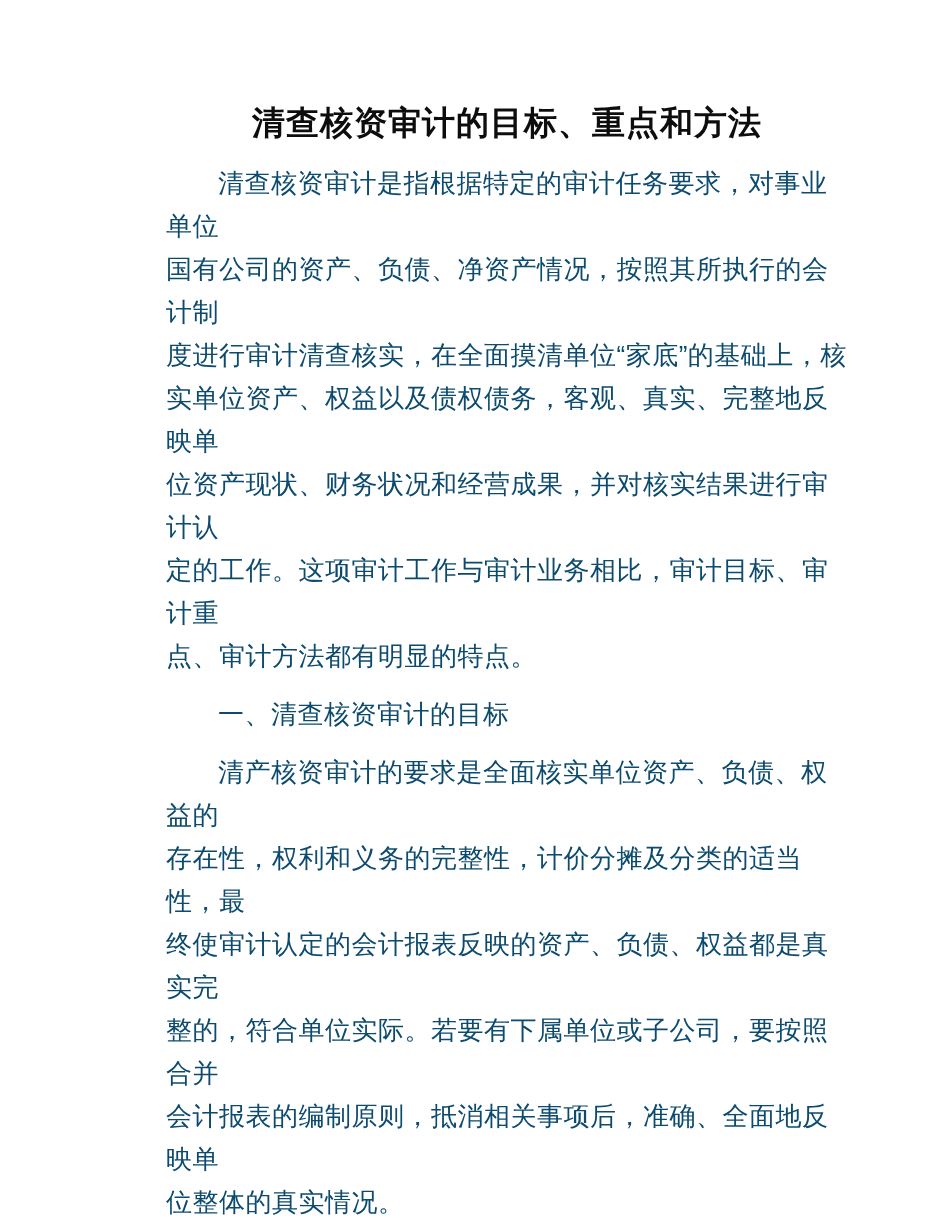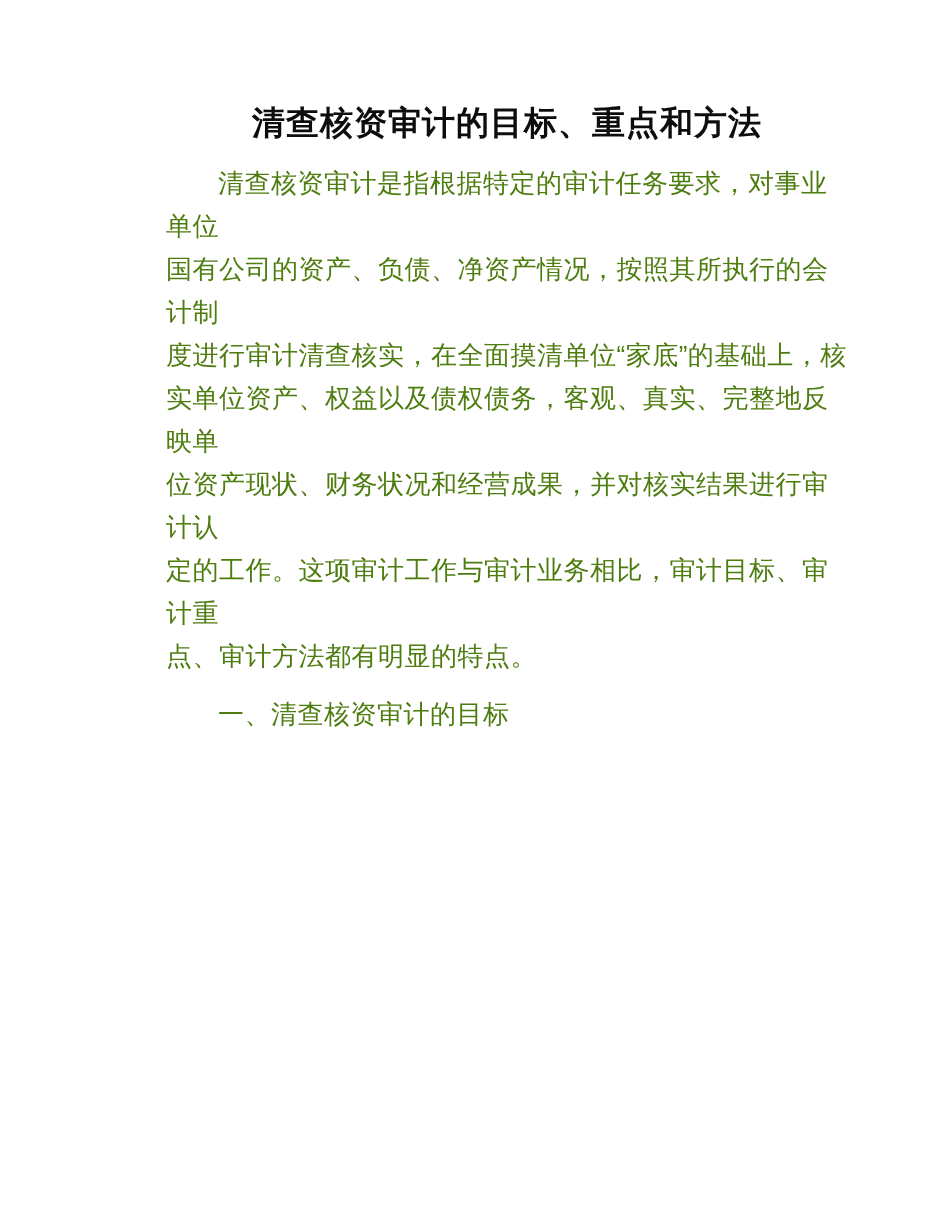--- a/index.html
+++ b/index.html
@@ -31,21 +31,21 @@
   }
   .para {
     margin: 0 0 15px 0;
     font-size: 26px;
     line-height: 43px;
     font-weight: 400;
     text-indent: 2em;
     white-space: pre-line;     
     text-align: left;
     letter-spacing: 0.5px;
-    color: #4d7c0f;
+    color: #0c4a6e;
   }
   .para.heading {
     white-space: nowrap;
   }
 </style>
 </head>
 <body>
 
 <div class="page">
 
@@ -54,14 +54,20 @@
   <p class="para">清查核资审计是指根据特定的审计任务要求，对事业单位
 国有公司的资产、负债、净资产情况，按照其所执行的会计制
 度进行审计清查核实，在全面摸清单位“家底”的基础上，核
 实单位资产、权益以及债权债务，客观、真实、完整地反映单
 位资产现状、财务状况和经营成果，并对核实结果进行审计认
 定的工作。这项审计工作与审计业务相比，审计目标、审计重
 点、审计方法都有明显的特点。</p>
 
   <p class="para heading">一、清查核资审计的目标</p>
 
+  <p class="para">清产核资审计的要求是全面核实单位资产、负债、权益的
+存在性，权利和义务的完整性，计价分摊及分类的适当性，最
+终使审计认定的会计报表反映的资产、负债、权益都是真实完
+整的，符合单位实际。若要有下属单位或子公司，要按照合并
+会计报表的编制原则，抵消相关事项后，准确、全面地反映单
+位整体的真实情况。</p>
 
 </div>
 
 </body></html>

